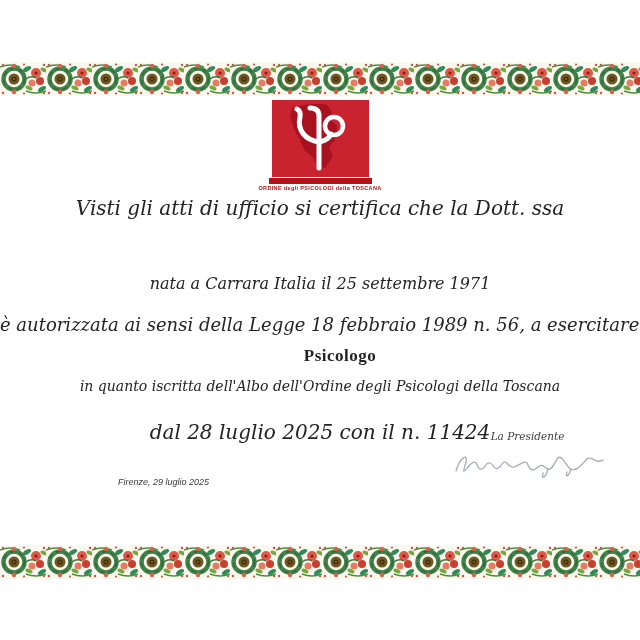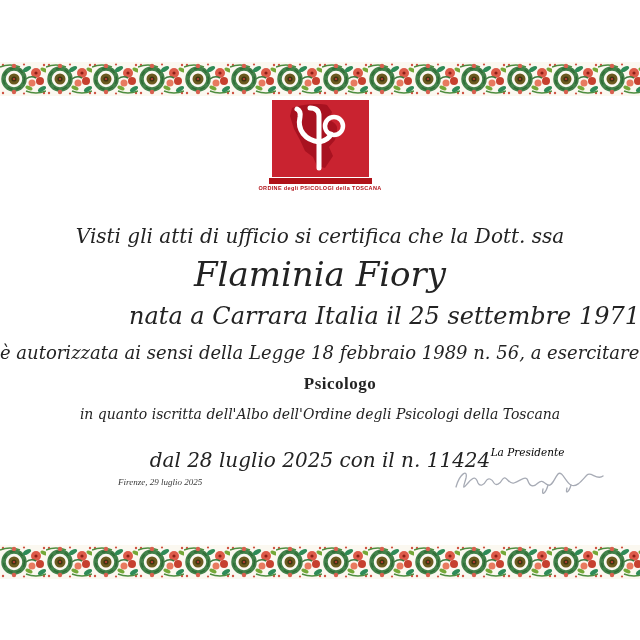--- a/index.html
+++ b/index.html
@@ -10,35 +10,35 @@
   .border-top{top:62px;}
   .border-bottom{top:545px;}
 
   .logo-block{position:absolute;left:0;right:0;top:100px;text-align:center;}
   .logo-svg{display:block;margin:0 auto;}
   .logo-banner{width:103px;height:6px;margin:1px auto 2px auto;background:#b01219;}
   .logo-caption{font-family:"Liberation Sans",sans-serif;font-weight:bold;
     font-size:5.5px;letter-spacing:.35px;color:#b01219;line-height:1;}
 
   .cline{position:absolute;left:0;right:0;text-align:center;color:#232323;
-    font-family:"DejaVu Serif",serif;font-style:italic;white-space:nowrap;margin-top:28px;}
+    font-family:"DejaVu Serif",serif;font-style:italic;white-space:nowrap;}
   .l-intro{top:196px;font-size:20px;}
   .l-name{top:226px;font-size:34px;}
-  .l-birth{top:274px;font-size:24px;text-align:right;}
+  .l-birth{top:274px;font-size:16px;}
   .l-auth{top:314px;font-size:18px;}
   .l-prof{top:346px;font-size:17px;font-style:normal;font-weight:bold;
     font-family:"Liberation Serif",serif;letter-spacing:.5px;padding-left:40px;}
   .l-reg{top:378px;font-size:14px;}
   .l-regdate{top:420px;font-size:20px;}
 
   .place-date{position:absolute;left:118px;top:477px;font-size:9px;color:#3a3a3a;
-    font-family:Liberation Serif, serif;font-style:italic;}
+    font-family:Liberation Sans, sans-serif;font-style:italic;}
 
-  .signer{position:absolute;left:440px;top:446px;width:175px;text-align:center;
-    font-family:"DejaVu Serif",serif;font-style:italic;color:#000000;}
+  .signer{position:absolute;left:440px;top:430px;width:175px;text-align:center;
+    font-family:"DejaVu Serif",serif;font-style:italic;color:#404040;}
   .signer-title{font-size:10.5px;line-height:1.25;}
   .signer-name{font-size:9.5px;line-height:1.25;}
   .signature-svg{display:block;margin:2px auto 0 auto;}
 </style>
 </head>
 <body>
 
 <div class="page">
 
   <svg class="border-band border-top" width="640" height="34" viewBox="0 0 640 34" xmlns="http://www.w3.org/2000/svg">
@@ -118,21 +118,20 @@
         <path d="M47,42 C33,40 25,30 28,17 Q29,11 25,9"></path>
         <path d="M47,42 C54,41 58,37 59,34"></path>
         <circle cx="62" cy="26" r="9" stroke-width="4.5"></circle>
       </g>
     </svg>
     <div class="logo-banner"></div>
     <div class="logo-caption">ORDINE degli PSICOLOGI della TOSCANA</div>
   </div>
 
   <div class="cline l-intro">Visti gli atti di ufficio si certifica che la Dott. ssa</div>
-  <div class="cline l-name">Flaminia Fiory</div>
   <div class="cline l-birth">nata a Carrara Italia il 25 settembre 1971</div>
   <div class="cline l-auth">è autorizzata ai sensi della Legge 18 febbraio 1989 n. 56, a esercitare la professione di</div>
   <div class="cline l-prof">Psicologo</div>
   <div class="cline l-reg">in quanto iscritta dell'Albo dell'Ordine degli Psicologi della Toscana</div>
   <div class="cline l-regdate">dal 28 luglio 2025 con il n. 11424</div>
 
   <div class="place-date">Firenze, 29 luglio 2025</div>
 
   <div class="signer">
     <div class="signer-title">La Presidente</div>

